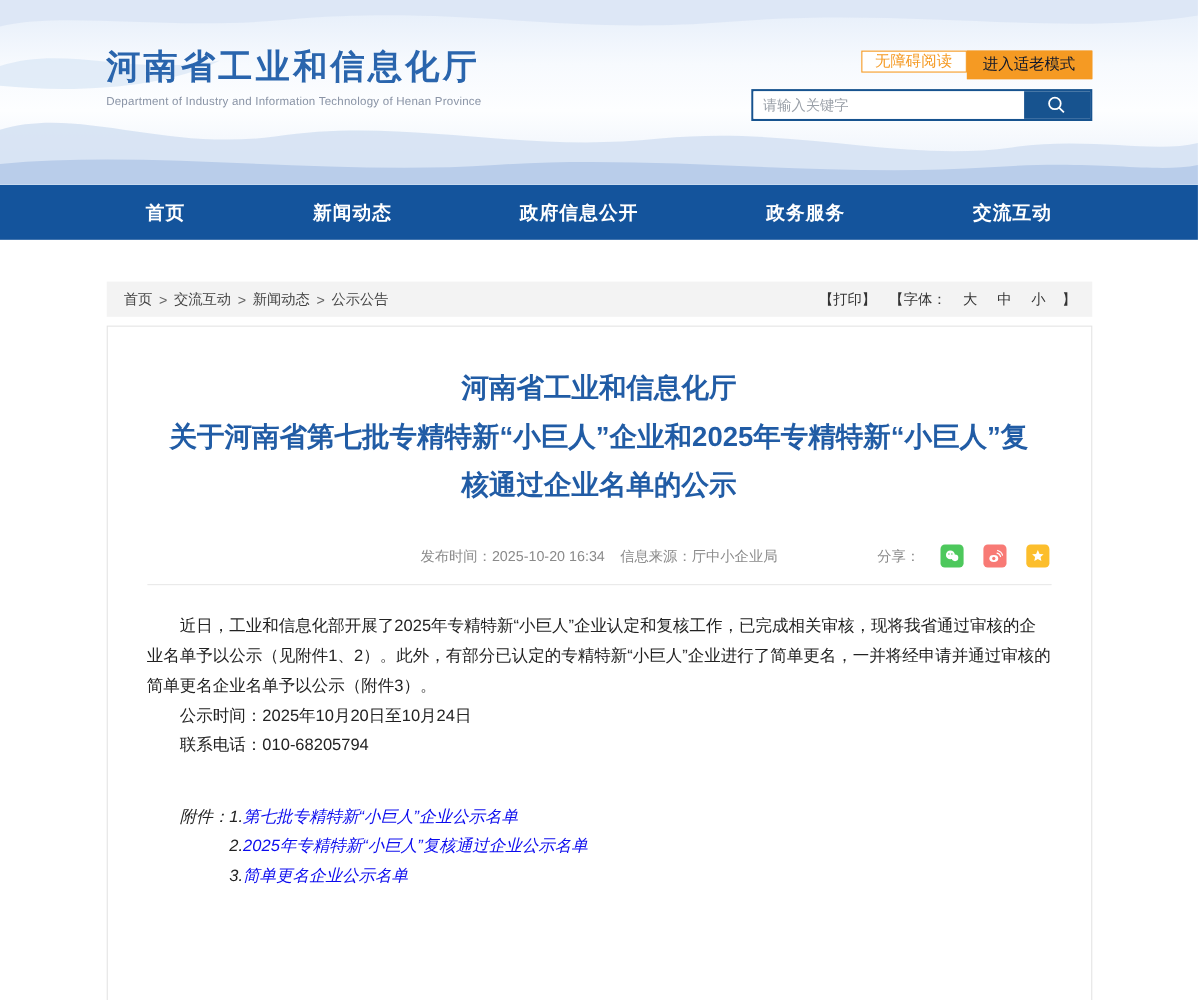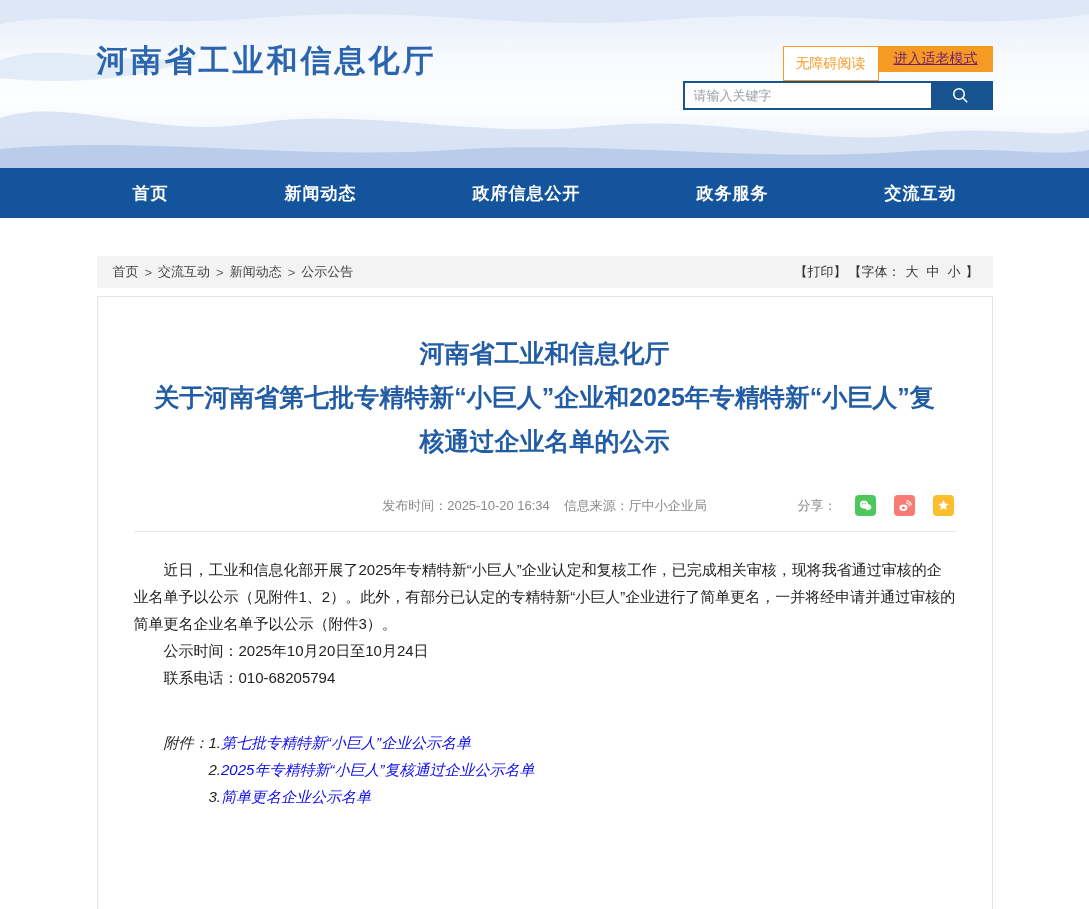--- a/index.html
+++ b/index.html
@@ -10,42 +10,42 @@
   .site-header { position:relative; width:100%; height:168px;
     background:linear-gradient(180deg,#e4edf9 0%,#f7fafe 35%,#fdfeff 60%,#e9f0fa 100%); overflow:hidden; }
   .mountains { position:absolute; left:0; top:0; width:100%; height:100%; }
   .header-inner { position:relative; z-index:2; width:896px; margin:0 auto; height:100%; }
   .logo { position:absolute; left:0; top:40px; cursor:pointer; }
   .logo-cn { font-size:31px; font-weight:bold; color:#2a65ad; letter-spacing:3px; }
   .logo-en { font-size:10.5px; color:#8a94a6; margin-top:4px; letter-spacing:.2px; }
   .header-right { position:absolute; right:0; top:46px; width:310px; }
   .mode-buttons { display:flex; justify-content:flex-end; height:26px; }
   .btn-accessibility { background:#fff; border:1px solid #f59a23; color:#f59a23;
-    font-size:14px; padding:0 12px; cursor:pointer; height:35px; }
-  .btn-elder { background:#f59a23; border:1px solid #f59a23; color:#701a75;
-    font-size:14px; padding:0 14px; cursor:pointer; height:26px;text-decoration:underline; }
+    font-size:14px; padding:0 12px; cursor:pointer; height:20px; }
+  .btn-elder { background:#f59a23; border:1px solid #f59a23; color:#0f172a;
+    font-size:14px; padding:0 14px; cursor:pointer; height:26px; }
   .search-bar { display:flex; margin-top:9px; height:29px; border:2px solid #17538f; background:#fff; }
   .search-input { flex:1; border:none; outline:none; padding:0 9px; font-size:13px; color:#1d4ed8;
     font-family:"Liberation Sans","DejaVu Sans",sans-serif; }
   .search-input::placeholder { color:#9aa0a8; }
   .search-btn { width:60px; background:#17538f; border:none; cursor:pointer;
     display:flex; align-items:center; justify-content:center; }
 
   
   .main-nav { width:100%; height:50px; background:#14549c; display:flex; align-items:center; }
   .nav-inner { width:940px; margin:0 auto; display:flex; justify-content:space-around; }
   .nav-item { color:#fff; font-size:17px; font-weight:bold; cursor:pointer; letter-spacing:1px; }
 
   
   .crumb-row { width:896px; margin:38px auto 0; height:32px; background:#f3f3f3;
     display:flex; align-items:center; justify-content:space-between; padding:0 14px 0 16px; }
   .crumbs { font-size:13px; color:#444; display:flex; gap:6px; align-items:center; }
   .crumb { cursor:pointer; }
   .crumb-sep { color:#666; }
-  .page-tools { font-size:13px; color:#333; display:flex; align-items:center; gap:2px; }
+  .page-tools { font-size:13px; color:#333; display:flex; align-items:center; gap:12px; }
   .tool-print { cursor:pointer; }
   .font-size-opt { cursor:pointer; margin:0 3px; }
 
   
   .content-box { width:896px; margin:8px auto 0; background:#fff; border:1px solid #e4e4e4;
     min-height:615px; padding:34px 36px 20px; position:relative; }
   .article-title { text-align:center; color:#215ca5; font-weight:bold; font-size:25px;
     line-height:44px; width:800px; margin:0 auto; }
   .meta-row { position:relative; margin-top:34px; height:22px; }
   .meta-center { text-align:center; font-size:13px; color:#8a8a8a; }
@@ -73,20 +73,21 @@
 <header class="site-header">
   <svg class="mountains" viewBox="0 0 1089 168" preserveAspectRatio="none">
     <path d="M0,0 H1089 V14 C960,34 830,6 660,20 C510,32 420,4 260,18 C150,28 60,10 0,24 Z" fill="#dbe6f5" opacity="0.9"></path>
     <path d="M0,168 L0,118 C70,96 150,138 250,124 C370,106 470,140 600,126 C720,114 820,148 920,134 C990,124 1050,140 1089,130 L1089,168 Z" fill="#d3e0f2" opacity="0.85"></path>
     <path d="M0,168 L0,149 C140,136 300,160 450,150 C600,140 750,162 900,152 C1000,145 1050,158 1089,150 L1089,168 Z" fill="#b9cdea"></path>
     <path d="M0,60 C60,40 120,70 200,55 C150,80 70,85 0,78 Z" fill="#dce8f6" opacity="0.8"></path>
   </svg>
   <div class="header-inner">
     <div class="logo">
       <div class="logo-cn">河南省工业和信息化厅</div>
+      <div class="logo-en">Department of Industry and Information Technology of Henan Province</div>
     </div>
     <div class="header-right">
       <div class="mode-buttons">
         <button class="btn-accessibility">无障碍阅读</button>
         <button class="btn-elder">进入适老模式</button>
       </div>
       <div class="search-bar">
         <input class="search-input" type="text" placeholder="请输入关键字" style="">
         <button class="search-btn">
           <svg width="19" height="19" viewBox="0 0 19 19">

